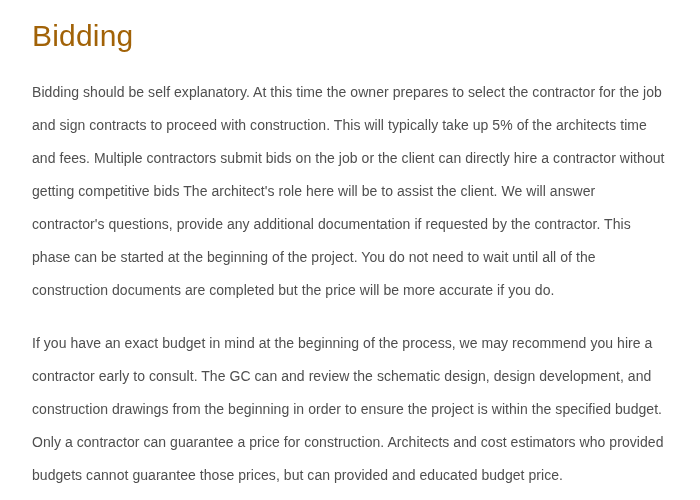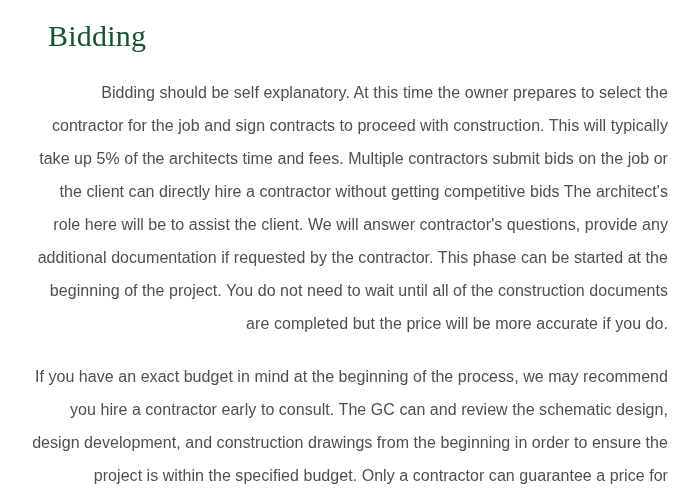--- a/index.html
+++ b/index.html
@@ -17,32 +17,31 @@
   .page {
     box-sizing: border-box;
     width: 700px;
     height: 500px;
     padding: 18px 32px 0 32px;
     background: #ffffff;
   }
   .doc-title {
     font-size: 30px;
     font-weight: 400;
-    color: #14532d;
-    margin: 0 0 22px 16px;
+    color: #a16207;
+    margin: 0 0 22px 0;
     line-height: 1.2;
     letter-spacing: 0.2px;
-    font-family: Liberation Serif, serif;
   }
   .doc-paragraph {
-    font-size: 16px;
+    font-size: 14px;
     line-height: 33px;
     color: #4f4f4f;
     margin: 0 0 20px 0;
-    text-align: right;
+    text-align: left;
     letter-spacing: 0.05px;
   }
   .doc-paragraph:last-child {
     margin-bottom: 0;
   }
 </style>
 </head>
 <body>
 
 <div class="page">

